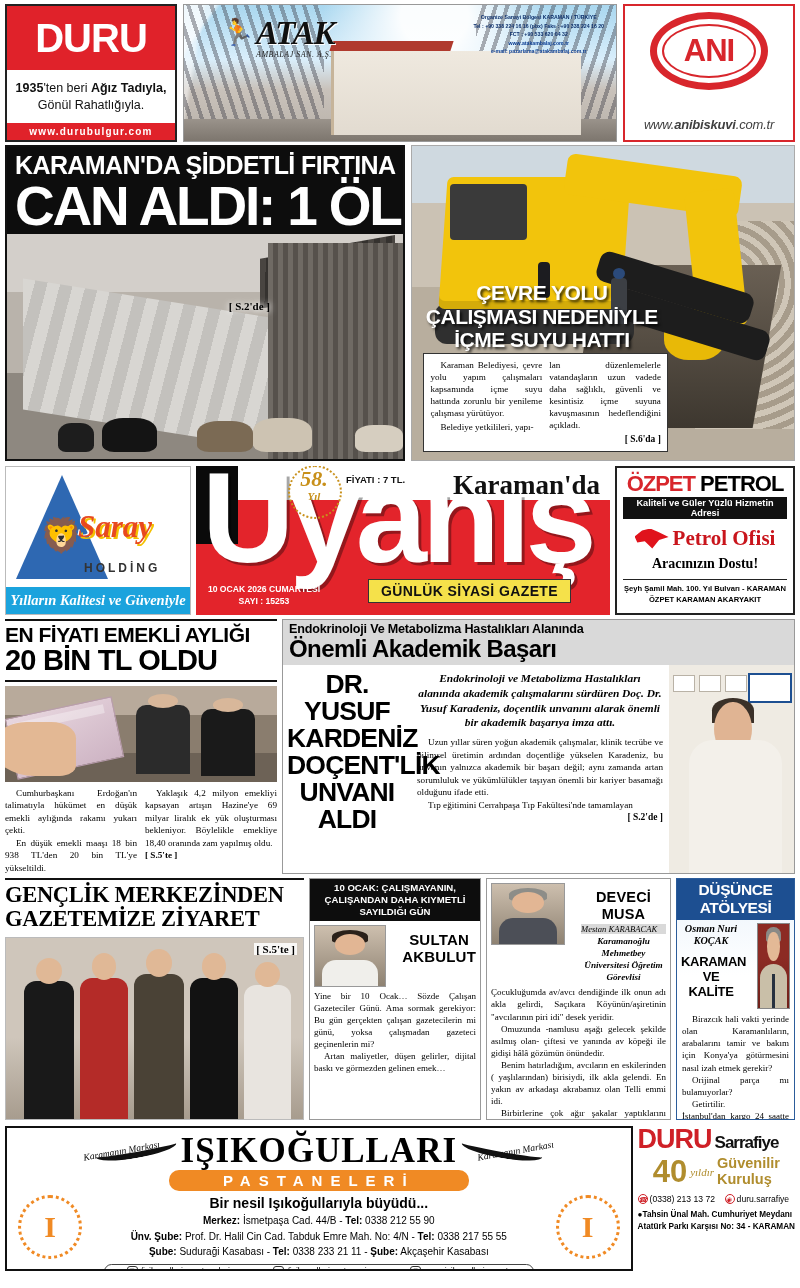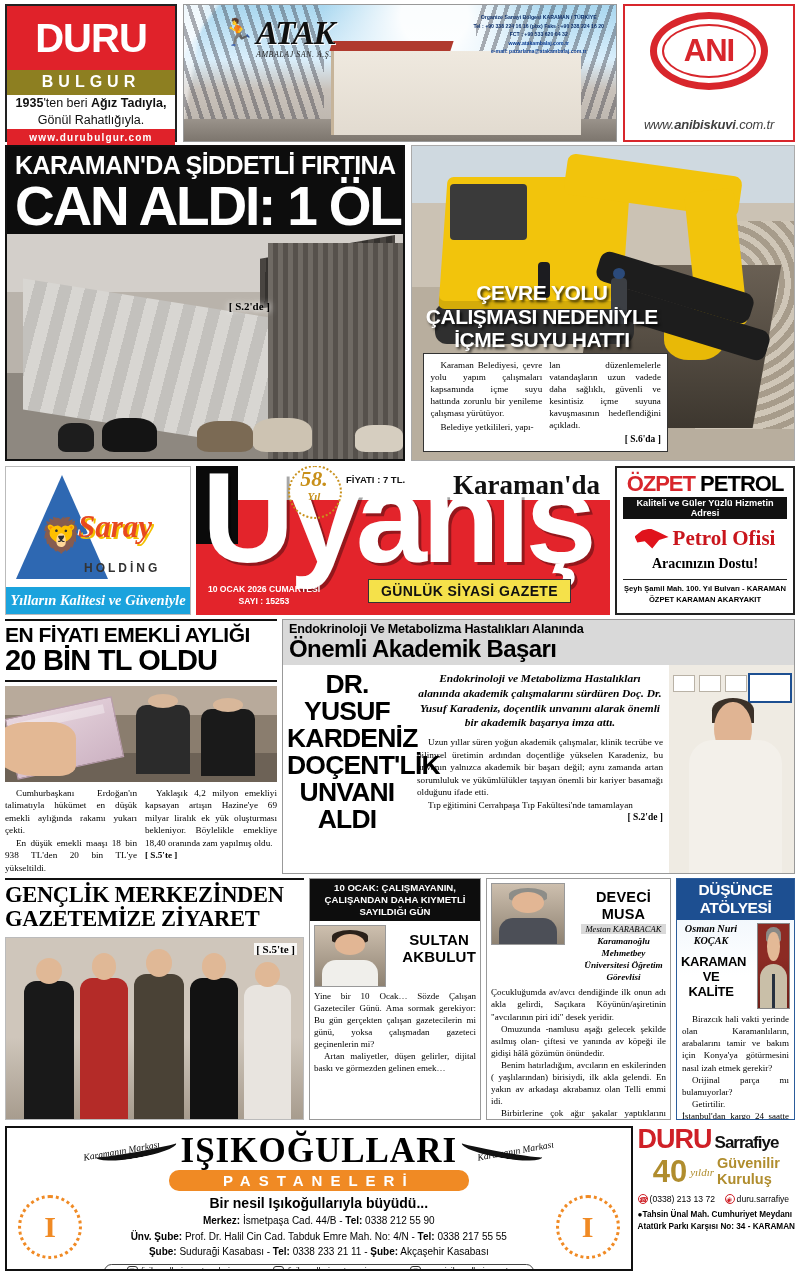--- a/index.html
+++ b/index.html
@@ -190,21 +190,21 @@
 
   .b3-c1 { width:172px; border:1px solid #999; display:flex; flex-direction:column; overflow:hidden; }
   .col-kick { background:#0d0d0d; color:#fff; text-align:center; font-size:9.6px; font-weight:bold; line-height:1.25; padding:3px 2px; }
   .col-top { display:flex; gap:16px; padding:4px 4px 0 4px; }
   .col-photo { width:74px; height:62px; background:linear-gradient(180deg,#cdbfae,#8e8272); border:1px solid #999; position:relative; overflow:hidden; }
   .cp-head { position:absolute; left:28%; top:14%; width:44%; height:34%; background:#e2b694; border-radius:50%; }
   .cp-hair { position:absolute; left:24%; top:6%; width:52%; height:22%; background:#2a211a; border-radius:50% 50% 20% 20%; }
   .cp-body { position:absolute; left:10%; bottom:0; width:80%; height:44%; background:#f0efeb; border-radius:14px 14px 0 0; }
   .col-name { flex:1; text-align:center; font-size:15px; font-weight:bold; line-height:1.15; letter-spacing:.2px; padding-top:6px; }
   .col-name.sm { font-size:14.5px; }
-  .col-sub { text-align:center; font-family:"Liberation Serif", serif; font-style:italic; font-size:8.6px; background:#d9d9d9; margin-top:2px; }
+  .col-sub { text-align:left; font-family:"Liberation Serif", serif; font-style:italic; font-size:8.6px; background:#d9d9d9; margin-top:2px; }
   .col-sub2 { text-align:center; font-family:"Liberation Serif", serif; font-style:italic; font-weight:bold; font-size:9.2px; line-height:1.28; margin-top:2px; }
   .col-text { font-family:"Liberation Serif", serif; font-size:9px; line-height:1.34; text-align:justify; padding:3px 4px 2px 4px; }
   .col-text .ind { text-indent:10px; }
   .col-refp { font-family:"Liberation Serif", serif; font-weight:bold; font-size:9.2px; }
 
   .b3-c2 { width:185px; border:1px solid #999; display:flex; flex-direction:column; overflow:hidden; }
 
   .b3-c3 { flex:1; border:1px solid #2c5c9a; display:flex; flex-direction:column; overflow:hidden; background:linear-gradient(180deg,#eaf3fb,#ffffff 40%); }
   .da-head { background:#1d4f91; color:#fff; font-size:15.5px; font-weight:bold; text-align:center; letter-spacing:-.4px; padding:2px 0 3px 0; }
   .da-rowtop { display:flex; gap:14px; padding:3px 4px 0 4px; }
@@ -251,21 +251,20 @@
 <body>
 
 <div class="page">
 
   <div class="topstrip">
 
     <div class="ad-duru">
       <div class="duru-red">
         <div class="wordmark">DURU</div>
       </div>
-      <div class="duru-olive">BULGUR</div>
       <div class="duru-slogan">
         <div><b>1935</b><span>'ten beri </span><b>Ağız Tadıyla,</b></div>
         <div>Gönül Rahatlığıyla.</div>
       </div>
       <div class="duru-url">www.durubulgur.com</div>
     </div>
 
     <div class="ad-atak">
       <div class="atak-sky"></div>
       <div class="atak-streaks"></div>

